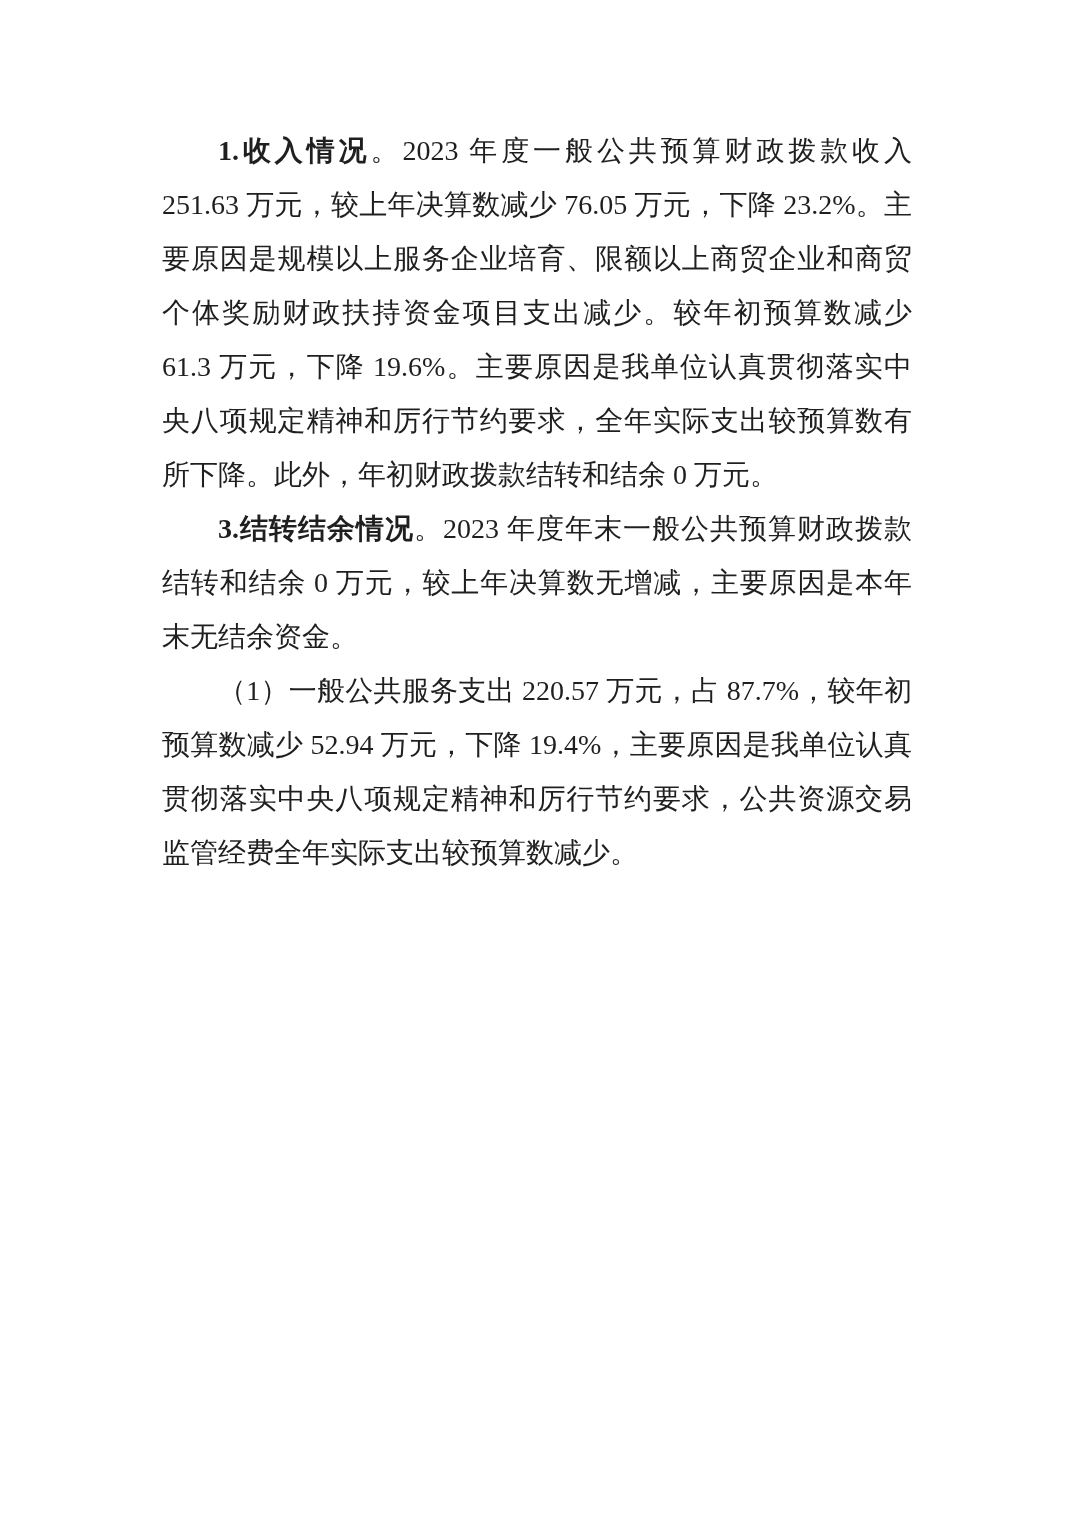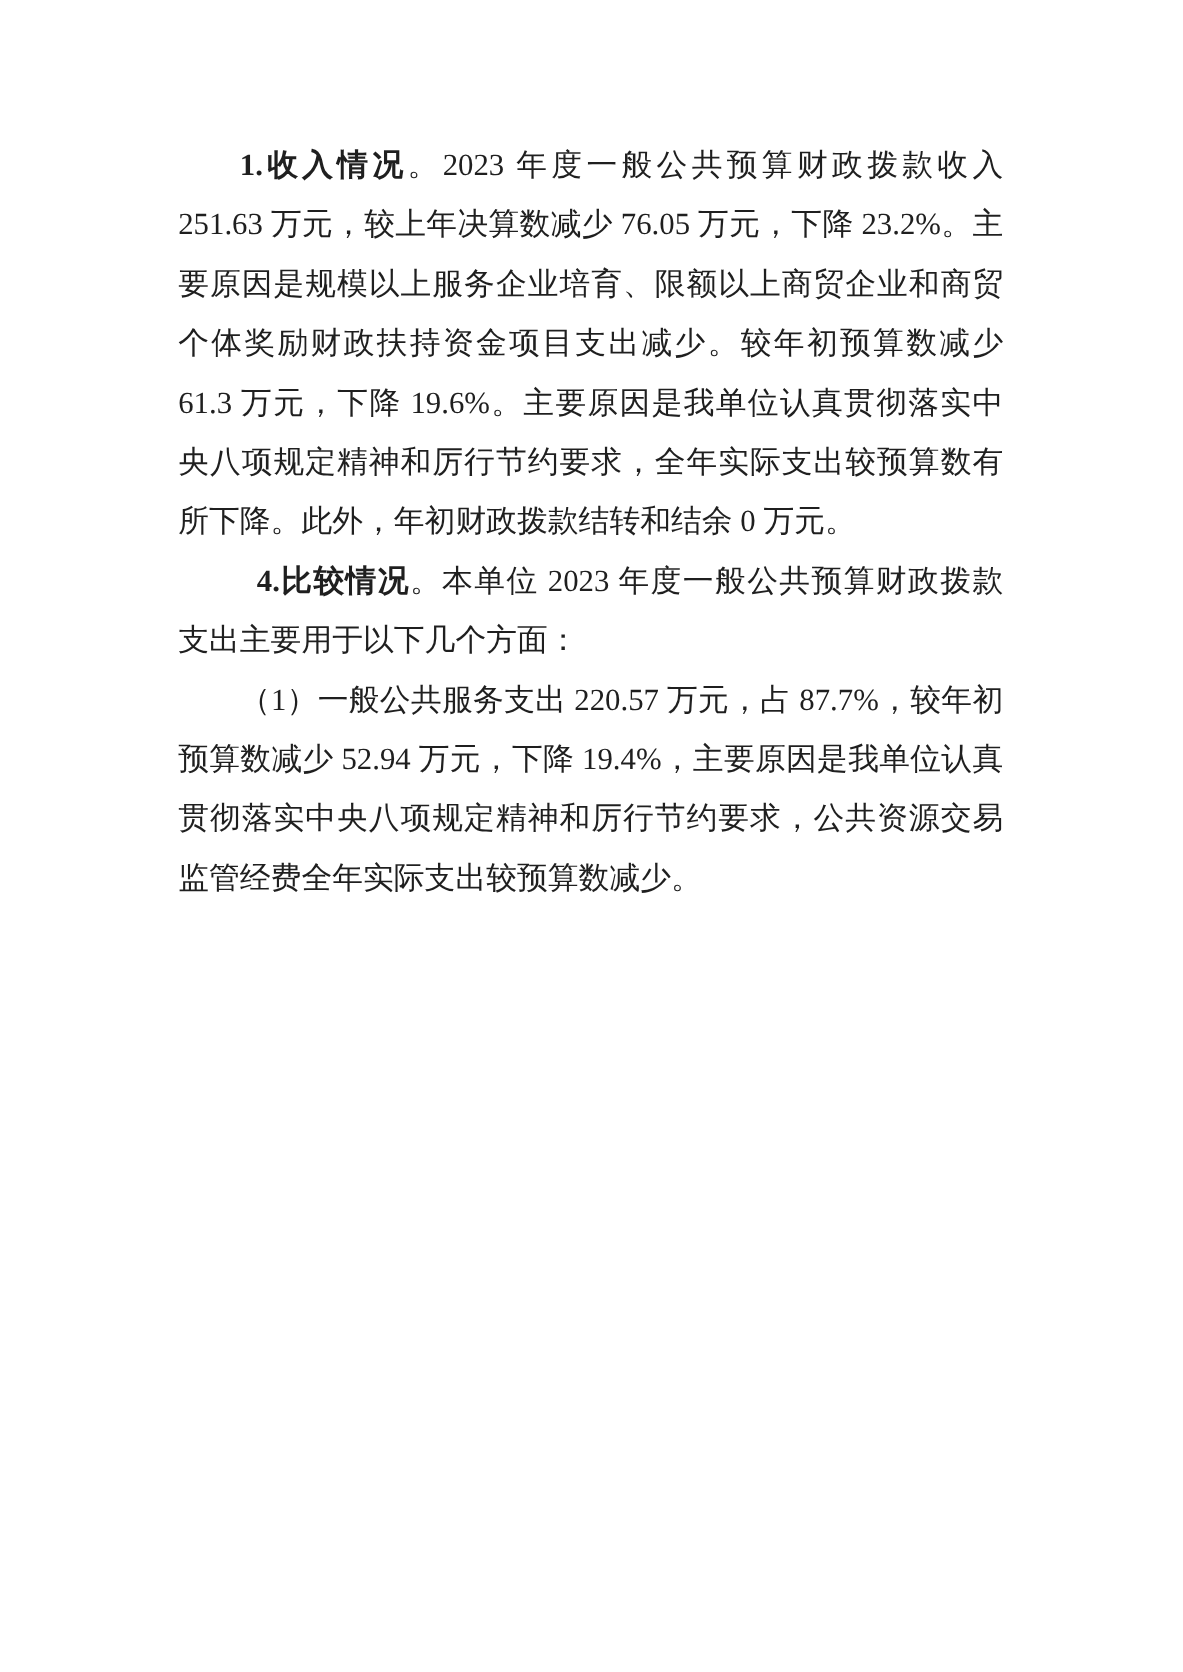--- a/index.html
+++ b/index.html
@@ -48,17 +48,17 @@
     color: #333333;
     letter-spacing: 2px;
   }
 </style>
 </head>
 <body>
 
 <div class="page">
   <div class="content">
     <p class="para"><span class="lead">1.收入情况</span><span>。2023 年度一般公共预算财政拨款收入 251.63 万元，较上年决算数减少 76.05 万元，下降 23.2%。主要原因是规模以上服务企业培育、限额以上商贸企业和商贸个体奖励财政扶持资金项目支出减少。较年初预算数减少 61.3 万元，下降 19.6%。主要原因是我单位认真贯彻落实中央八项规定精神和厉行节约要求，全年实际支出较预算数有所下降。此外，年初财政拨款结转和结余 0 万元。</span></p>
-    <p class="para indent-deep"><span class="lead">4.比较情况</span><span>。本单位 2023 年度一般公共预算财政拨款支出主要用于以下几个方面：</span></p>
+    <p class="para"><span class="lead">3.结转结余情况</span><span>。2023 年度年末一般公共预算财政拨款结转和结余 0 万元，较上年决算数无增减，主要原因是本年末无结余资金。</span></p>
     <p class="para"><span class="lead"></span><span>（1）一般公共服务支出 220.57 万元，占 87.7%，较年初预算数减少 52.94 万元，下降 19.4%，主要原因是我单位认真贯彻落实中央八项规定精神和厉行节约要求，公共资源交易监管经费全年实际支出较预算数减少。</span></p>
   </div>
   <div class="page-number">- 3 -</div>
 </div>
 
 </body></html>

